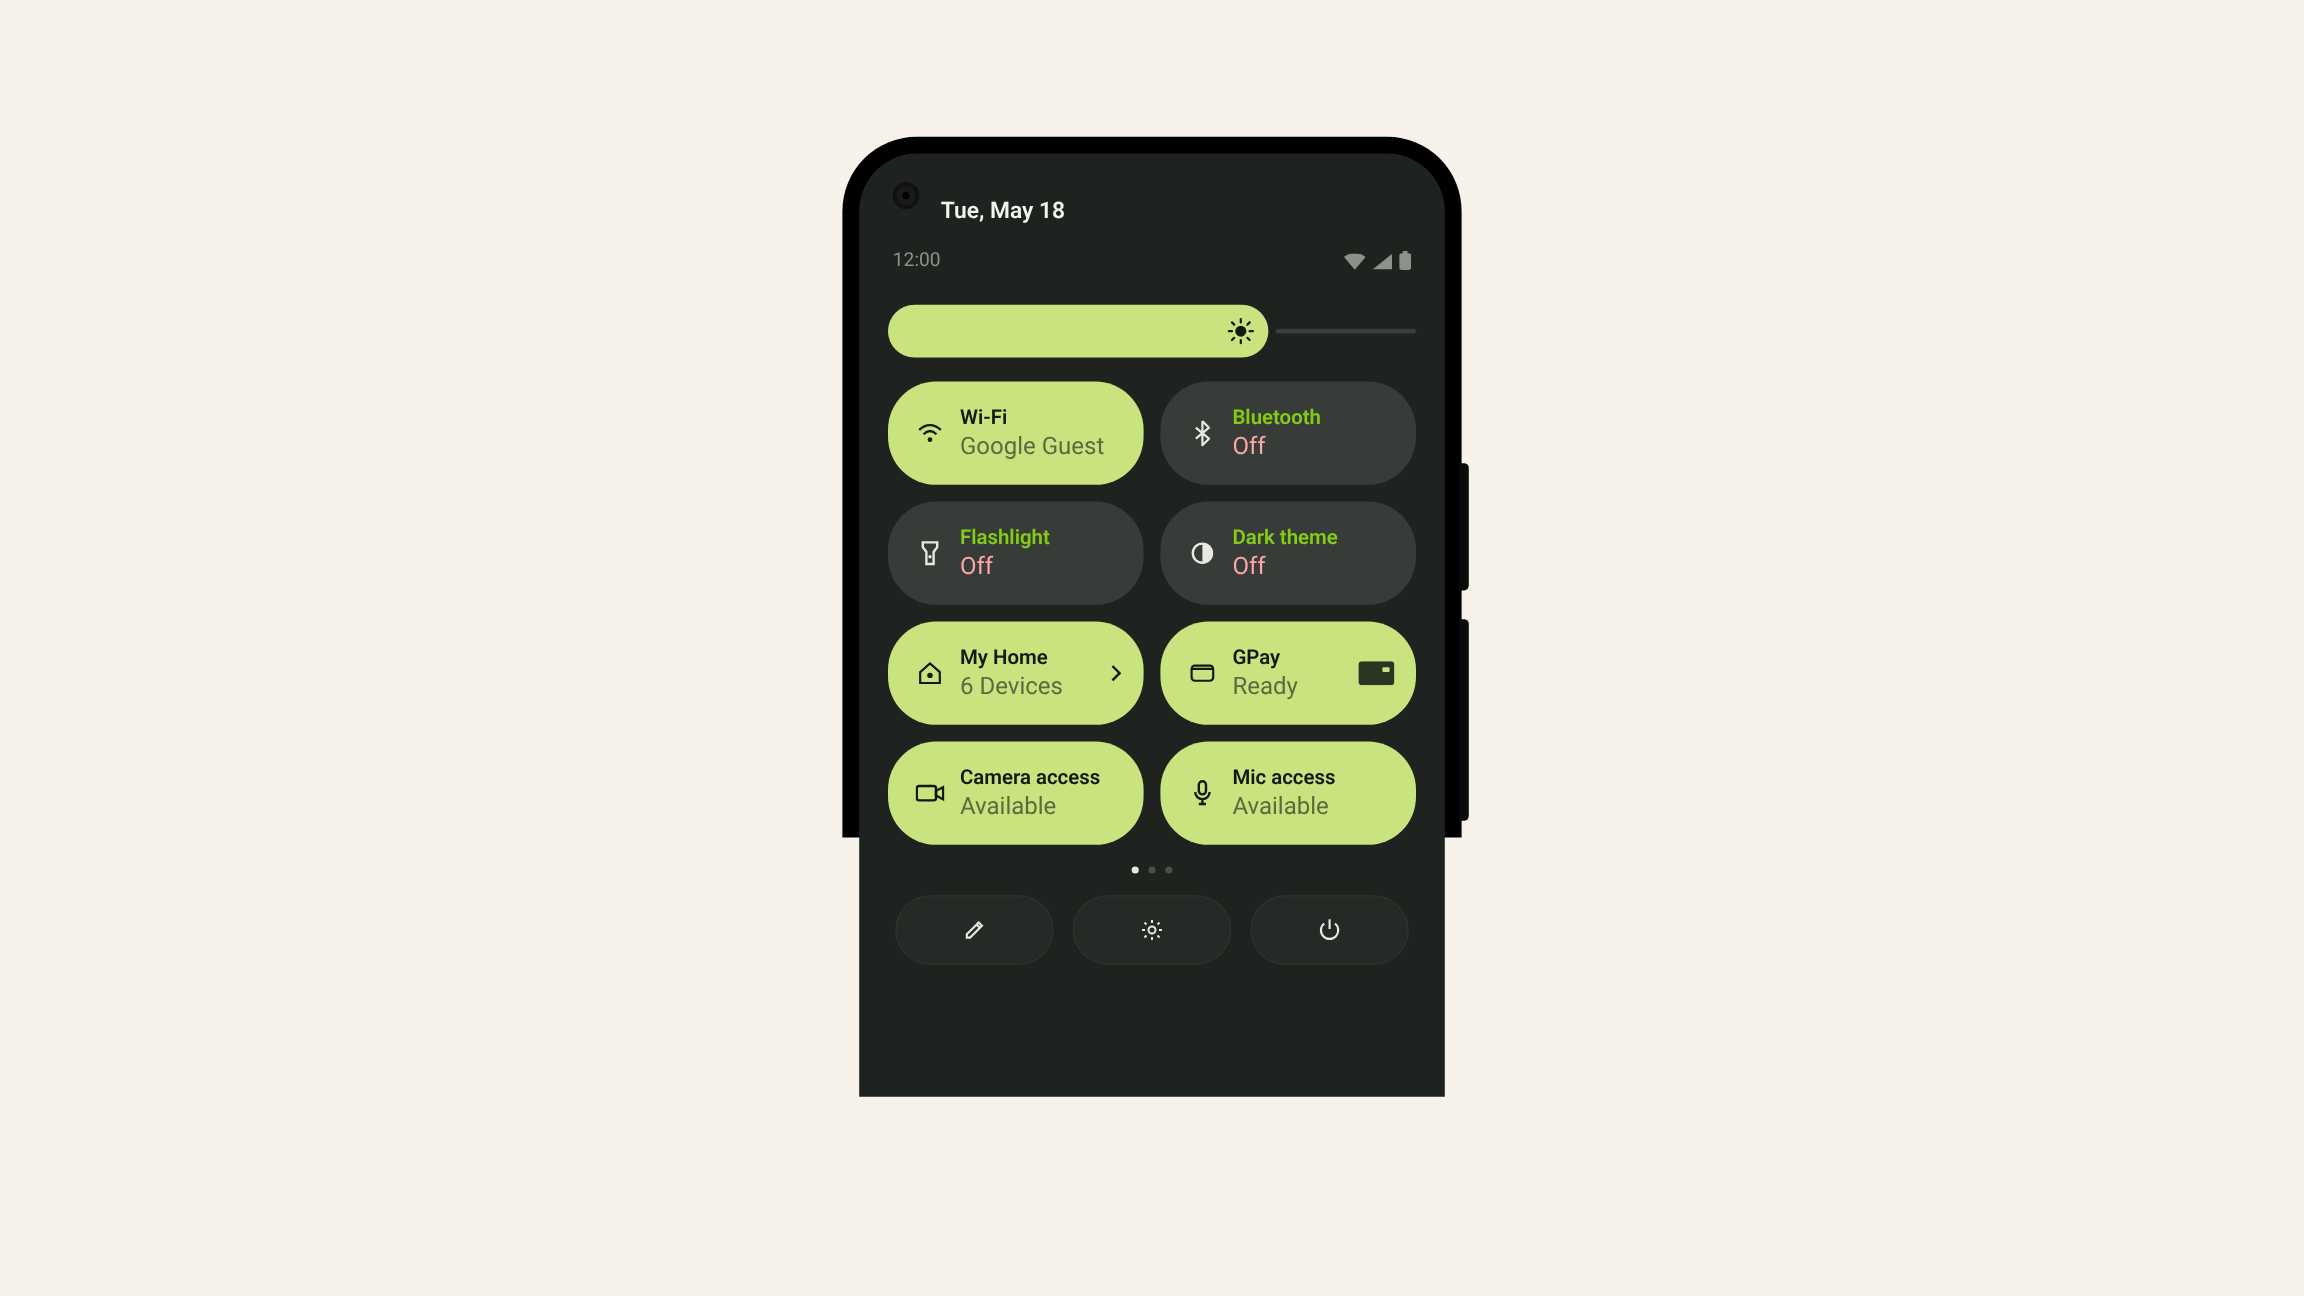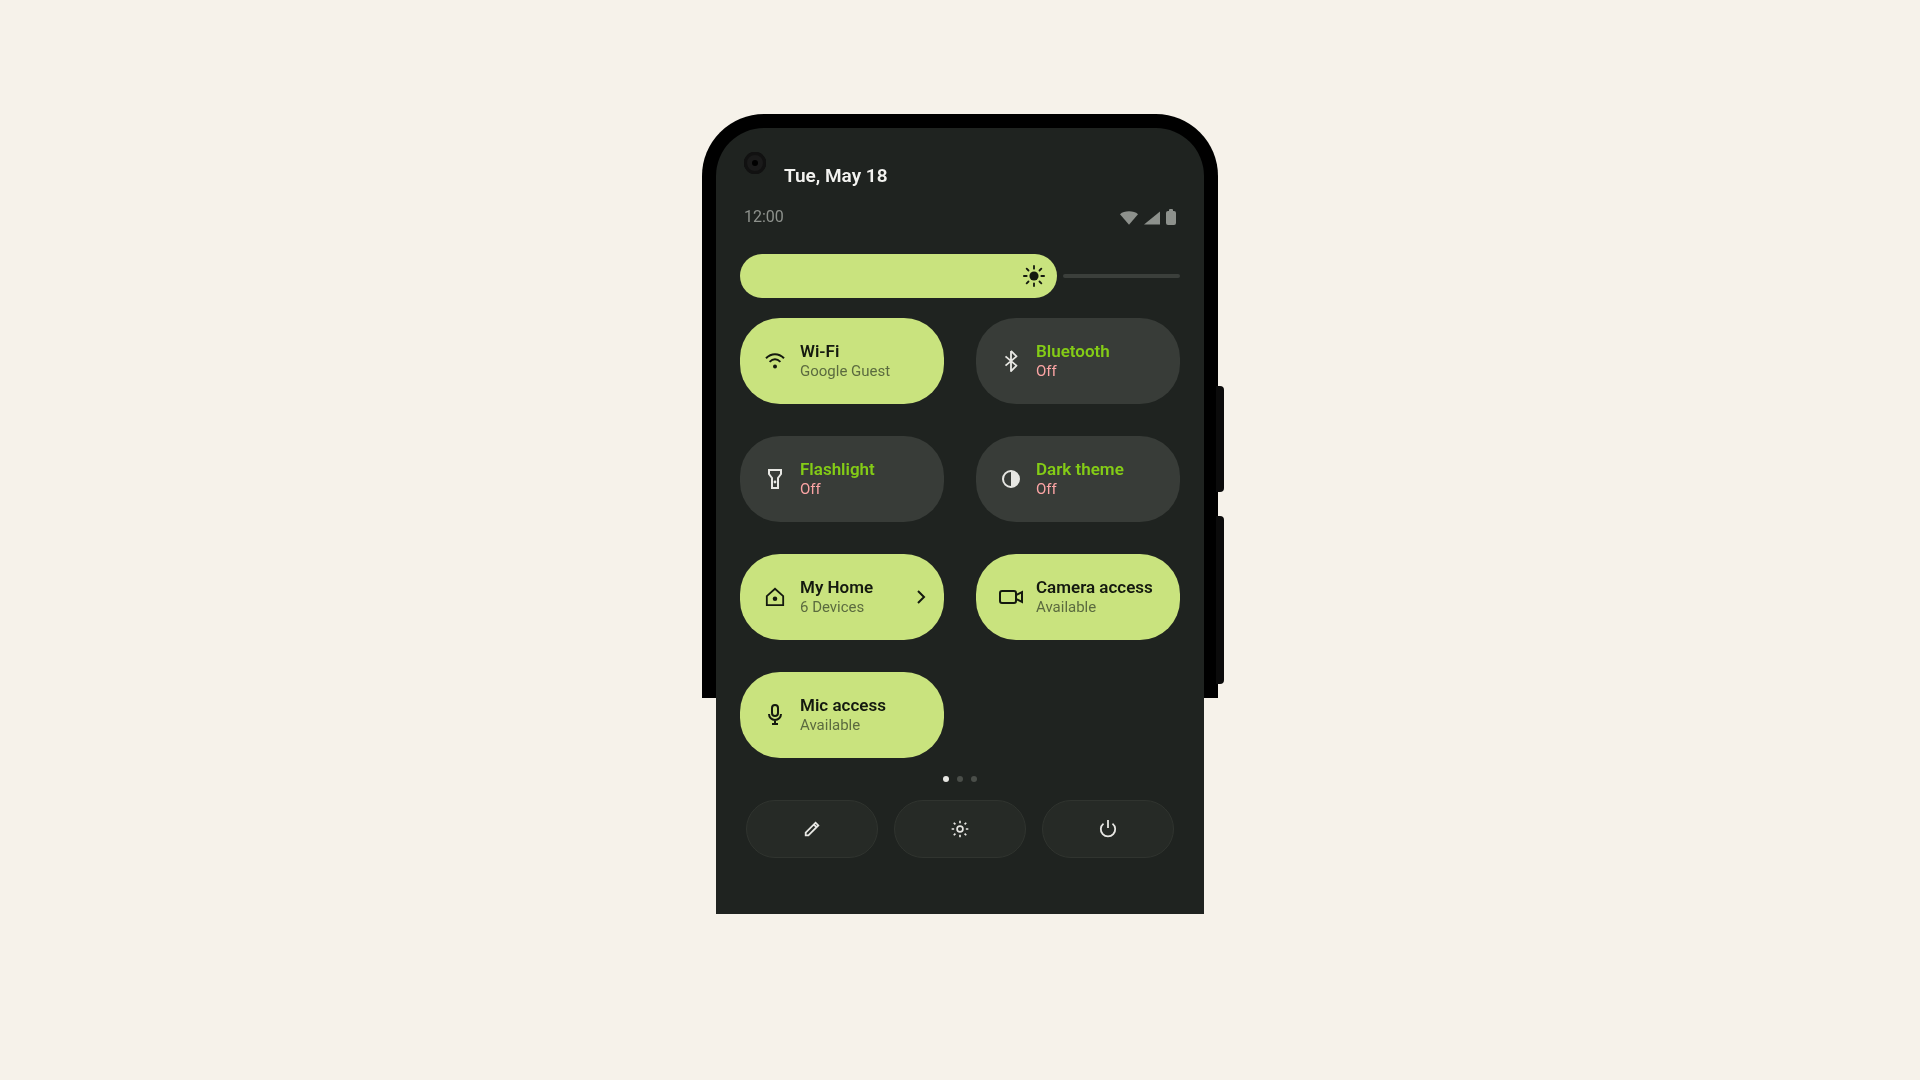--- a/index.html
+++ b/index.html
@@ -22,30 +22,30 @@
   .date{font-size:19px;font-weight:600;color:#f3f3f0;margin-left:44px;}
   .status-row{display:flex;justify-content:space-between;align-items:center;margin-top:20px;padding:0 4px;gap:16px;}
   .clock{color:#8d918c;font-size:16px;}
   .status-icons{display:flex;gap:6px;align-items:flex-end;color:#8d918c;}
   .status-icons svg{display:block;}
   .brightness{display:flex;align-items:center;gap:0;margin-top:28px;height:44px;}
   .bright-track,.bright-rest{height:44px;}
   .bright-track{flex:0 0 72%;background:#c9e37e;border-radius:22px;position:relative;}
   .bright-thumb{position:absolute;right:12px;top:50%;transform:translateY(-50%);width:22px;height:22px;display:flex;align-items:center;justify-content:center;}
   .bright-rest{flex:1;height:4px;background:#3b3f3b;margin-left:6px;border-radius:2px;}
-  .tiles{margin-top:20px;display:grid;grid-template-columns:1fr 1fr;gap:32px;}
+  .tiles{margin-top:20px;display:grid;grid-template-columns:1fr 1fr;gap:14px;}
   .tile{height:86px;border-radius:40px;display:flex;align-items:center;padding:0 18px;box-sizing:border-box;position:relative;cursor:pointer;}
   .tile.on{background:#c9e37e;color:#1f2320;}
   .tile.off{background:#383c38;color:#e7e7e3;}
   .tile .icon{width:34px;display:flex;align-items:center;justify-content:center;flex-shrink:0;}
   .tile .txt{margin-left:8px;display:flex;flex-direction:column;line-height:1.25;overflow:hidden;}
   .tile .label{font-size:17px;font-weight:600;white-space:nowrap;}
   .tile.on .label{color:#14190f;}
   .tile.off .label{color:#84cc16;}
-  .tile .sub{font-size:15px;white-space:nowrap;}
+  .tile .sub{font-size:20px;white-space:nowrap;}
   .tile.on .sub{color:#5b6b3f;}
   .tile.off .sub{color:#fca5a5;}
   .tile .trailing{margin-left:auto;display:flex;align-items:center;}
   .pager{display:flex;gap:8px;justify-content:center;margin-top:18px;}
   .pager .dot{width:6px;height:6px;border-radius:50%;background:#4a4e49;}
   .pager .dot.active{background:#e7e7e3;}
   .footer{display:flex;justify-content:center;gap:16px;margin-top:18px;}
   .fbtn{width:130px;height:56px;border-radius:30px;background:#262a26;border:1px solid #30342f;display:flex;align-items:center;justify-content:center;color:#e7e7e3;cursor:pointer;}
   svg{display:block;}
 </style>
@@ -168,20 +168,38 @@
             <span class="label">My Home</span>
             <span class="sub">6 Devices</span>
           </span>
           <span class="trailing">
             <svg width="10" height="16" viewBox="0 0 10 16">
                 <path fill="none" stroke="#14190f" stroke-width="2" d="m2 2 6 6-6 6"></path>
               </svg>
           </span>
         </div>
 
+        <div class="tile on">
+          <span class="icon">
+            <svg width="22" height="18" viewBox="0 0 24 20">
+                <rect x="2" y="3" width="20" height="14" rx="3" fill="none" stroke="#14190f" stroke-width="2"></rect>
+                <path d="M2 6h20" stroke="#14190f" stroke-width="2"></path>
+              </svg>
+          </span>
+          <span class="txt">
+            <span class="label">GPay</span>
+            <span class="sub">Ready</span>
+          </span>
+          <span class="trailing">
+            <svg width="30" height="20" viewBox="0 0 30 20">
+                <rect x="0" y="0" width="30" height="20" rx="3" fill="#2b3523"></rect>
+                <rect x="20" y="5" width="6" height="4" rx="1" fill="#c9e37e"></rect>
+              </svg>
+          </span>
+        </div>
 
         <div class="tile on">
           <span class="icon">
             <svg width="24" height="18" viewBox="0 0 24 18">
                 <rect x="1" y="3" width="16" height="12" rx="2" fill="none" stroke="#14190f" stroke-width="2"></rect>
                 <path d="m17 7 6-3v10l-6-3z" fill="none" stroke="#14190f" stroke-width="2"></path>
               </svg>
           </span>
           <span class="txt">
             <span class="label">Camera access</span>

